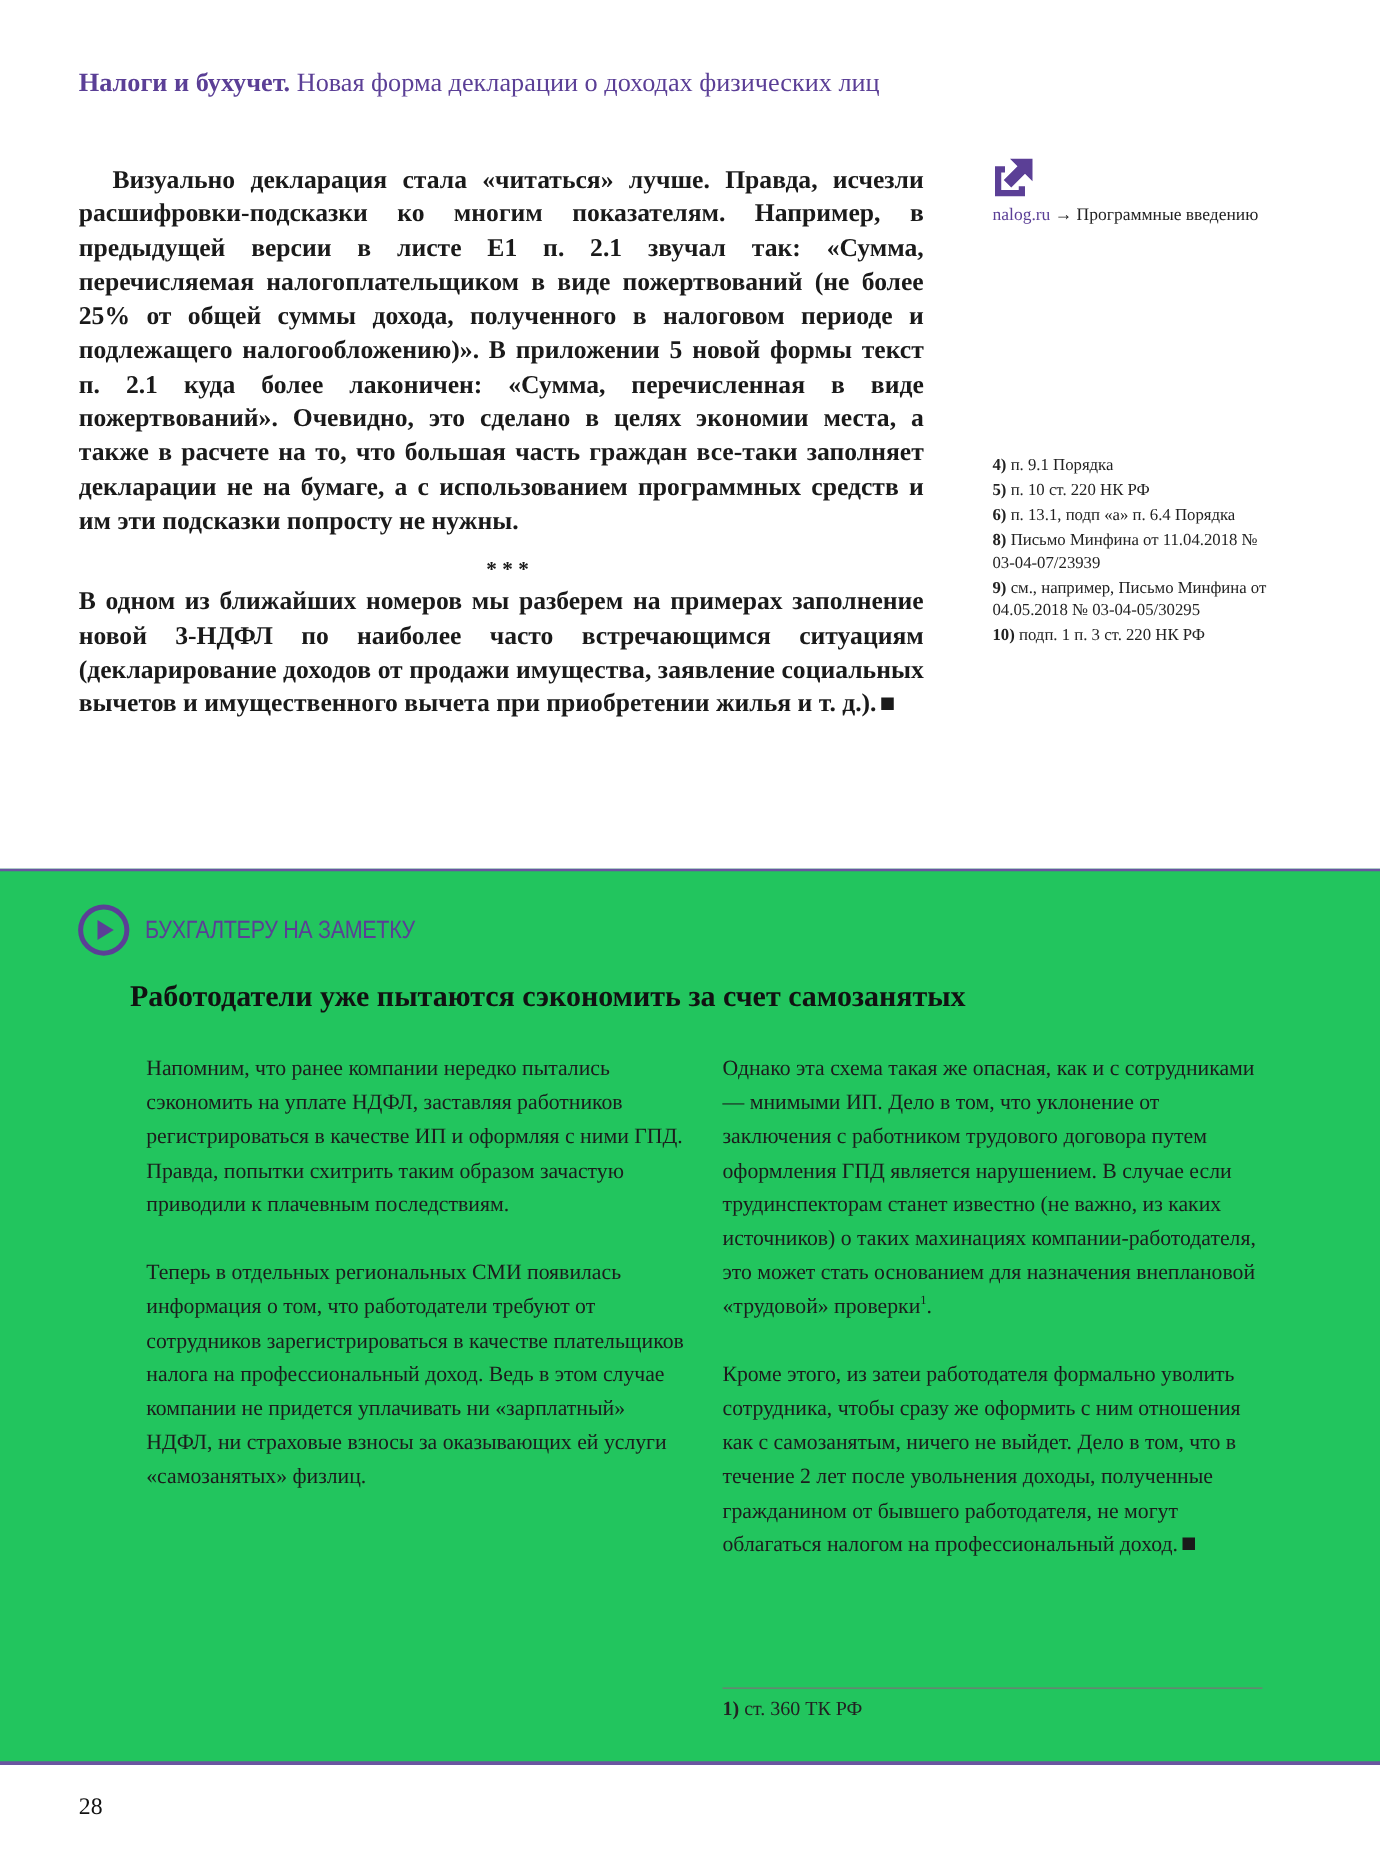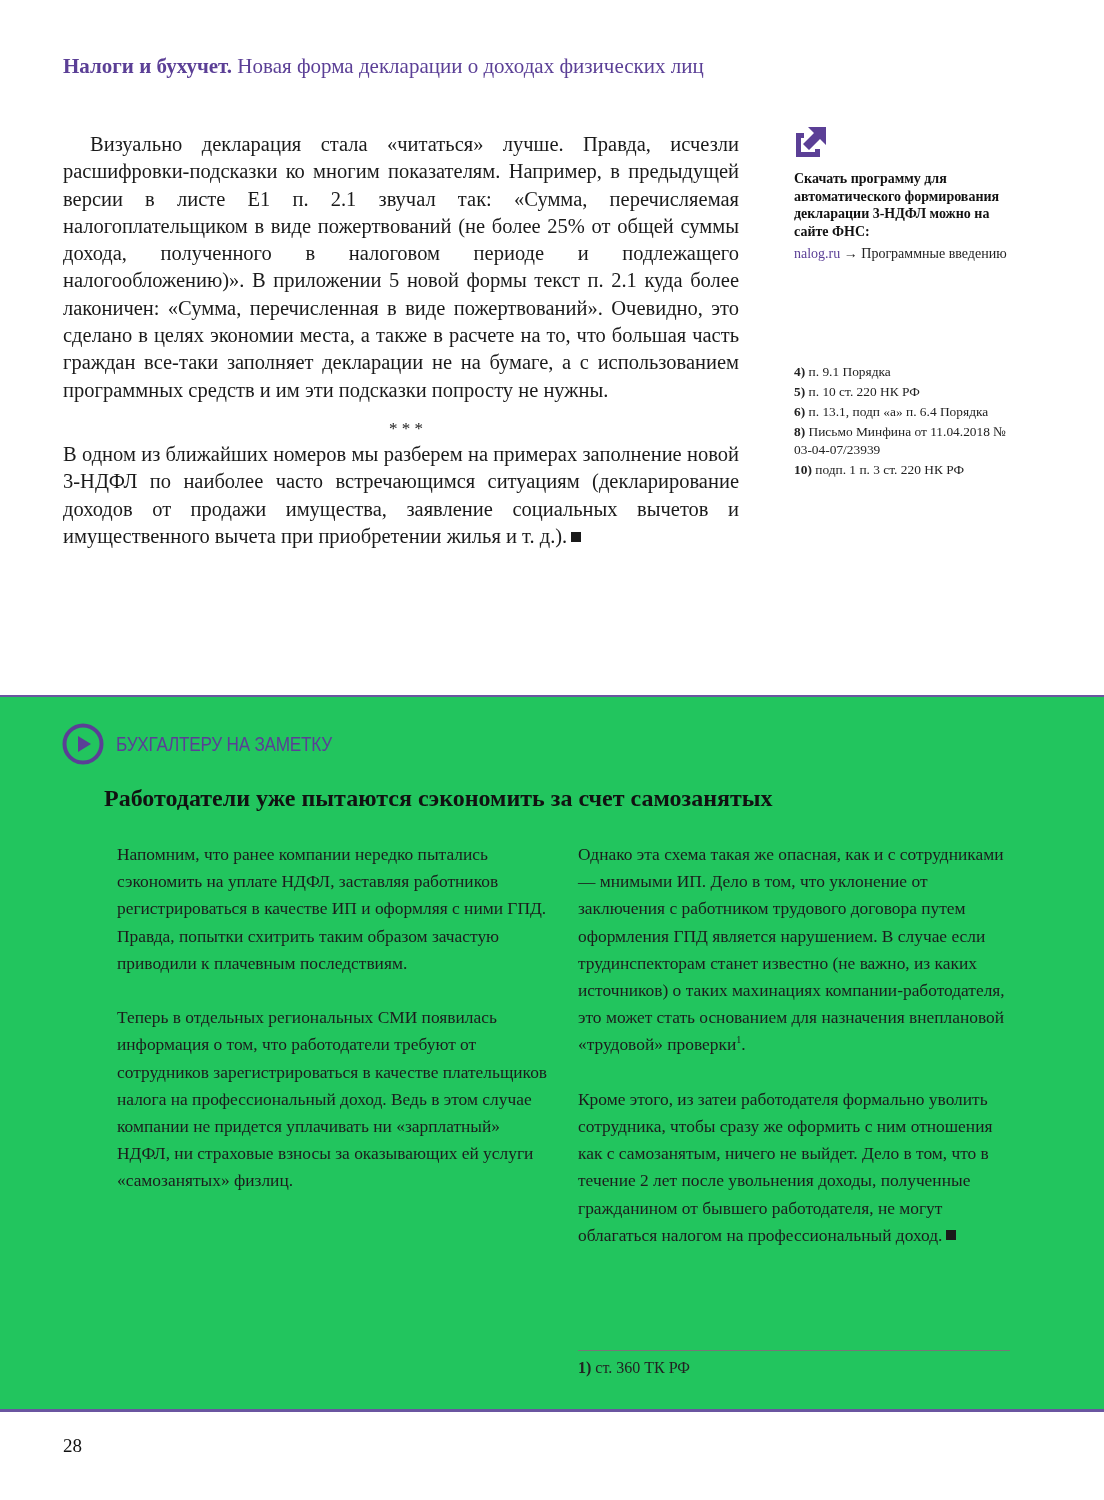--- a/index.html
+++ b/index.html
@@ -11,20 +11,21 @@
   .header {
     position: absolute; left: 63px; top: 54px;
     font-size: 21px; color: #5b3f96; white-space: nowrap;
     font-family: "Liberation Serif", serif;
   }
   .header .sec { font-weight: bold; }
   .main-col {
     position: absolute; left: 63px; top: 131px; width: 676px;
     font-size: 20.5px; line-height: 27.3px; text-align: justify;
     font-family: "Liberation Serif", serif;
+    font-weight: bold;
   }
   .main-col p { margin: 0; }
   .main-col p.indent { text-indent: 27px; }
   .stars {
     text-align: center; margin: 13px 0 0 0 !important; font-size: 17px; line-height: 24px;
     padding-left: 10px;
   }
   .endmark { display: inline-block; width: 10px; height: 10px; background: #1a1a1a; margin-left: 4px; vertical-align: 1px; }
 
   .aside {
@@ -97,33 +98,33 @@
   <p class="indent">Визуально декларация стала «читаться» лучше. Правда, исчезли расшифровки-подсказки ко многим показателям. Например, в предыдущей версии в листе Е1 п. 2.1 звучал так: «Сумма, перечисляемая налогоплательщиком в виде пожертвований (не более 25% от общей суммы дохода, полученного в налоговом периоде и подлежащего налогообложению)». В приложении 5 новой формы текст п. 2.1 куда более лаконичен: «Сумма, перечисленная в виде пожертвований». Очевидно, это сделано в целях экономии места, а также в расчете на то, что большая часть граждан все-таки заполняет декларации не на бумаге, а с использованием программных средств и им эти подсказки попросту не нужны.</p>
   <p class="stars">* * *</p>
   <p><span>В одном из ближайших номеров мы разберем на примерах заполнение новой 3-НДФЛ по наиболее часто встречающимся ситуациям (декларирование доходов от продажи имущества, заявление социальных вычетов и имущественного вычета при приобретении жилья и т. д.).</span><span class="endmark"></span></p>
 </div>
 
 <div class="aside">
   <svg class="ext-icon" viewBox="0 0 34 34">
     <path d="M2 8 H10 V13 H7 V27 H21 V24 H26 V32 H2 Z" fill="#5b3f96"></path>
     <path d="M14 2 H32 V20 L26 14 L15 25 L9 19 L20 8 Z" fill="#5b3f96"></path>
   </svg>
-  <div class="aside-title">Скачать программу для автоматического формирования декларации 3-НДФЛ можно на сайте ФНС:</div>
   <div class="aside-link">
     <span class="lnk">nalog.ru</span>
     <span>→</span>
     <span>Программные введению</span>
   </div>
 </div>
 
 <div class="notes">
   <div class="note"><span class="num">4)</span> <span>п. 9.1 Порядка</span></div>
   <div class="note"><span class="num">5)</span> <span>п. 10 ст. 220 НК РФ</span></div>
   <div class="note"><span class="num">6)</span> <span>п. 13.1, подп «а» п. 6.4 Порядка</span></div>
   <div class="note"><span class="num">8)</span> <span>Письмо Минфина от 11.04.2018 № 03-04-07/23939</span></div>
+  <div class="note"><span class="num">9)</span> <span>см., например, Письмо Минфина от 04.05.2018 № 03-04-05/30295</span></div>
   <div class="note"><span class="num">10)</span> <span>подп. 1 п. 3 ст. 220 НК РФ</span></div>
 </div>
 
 <div class="box">
   <div class="box-head">
     <svg class="play-icon" viewBox="0 0 42 42">
       <circle cx="21" cy="21" r="18.5" fill="none" stroke="#5b3f96" stroke-width="4"></circle>
       <path d="M16 13 L29 21 L16 29 Z" fill="#5b3f96"></path>
     </svg>
     <span class="box-label">БУХГАЛТЕРУ НА ЗАМЕТКУ</span>

